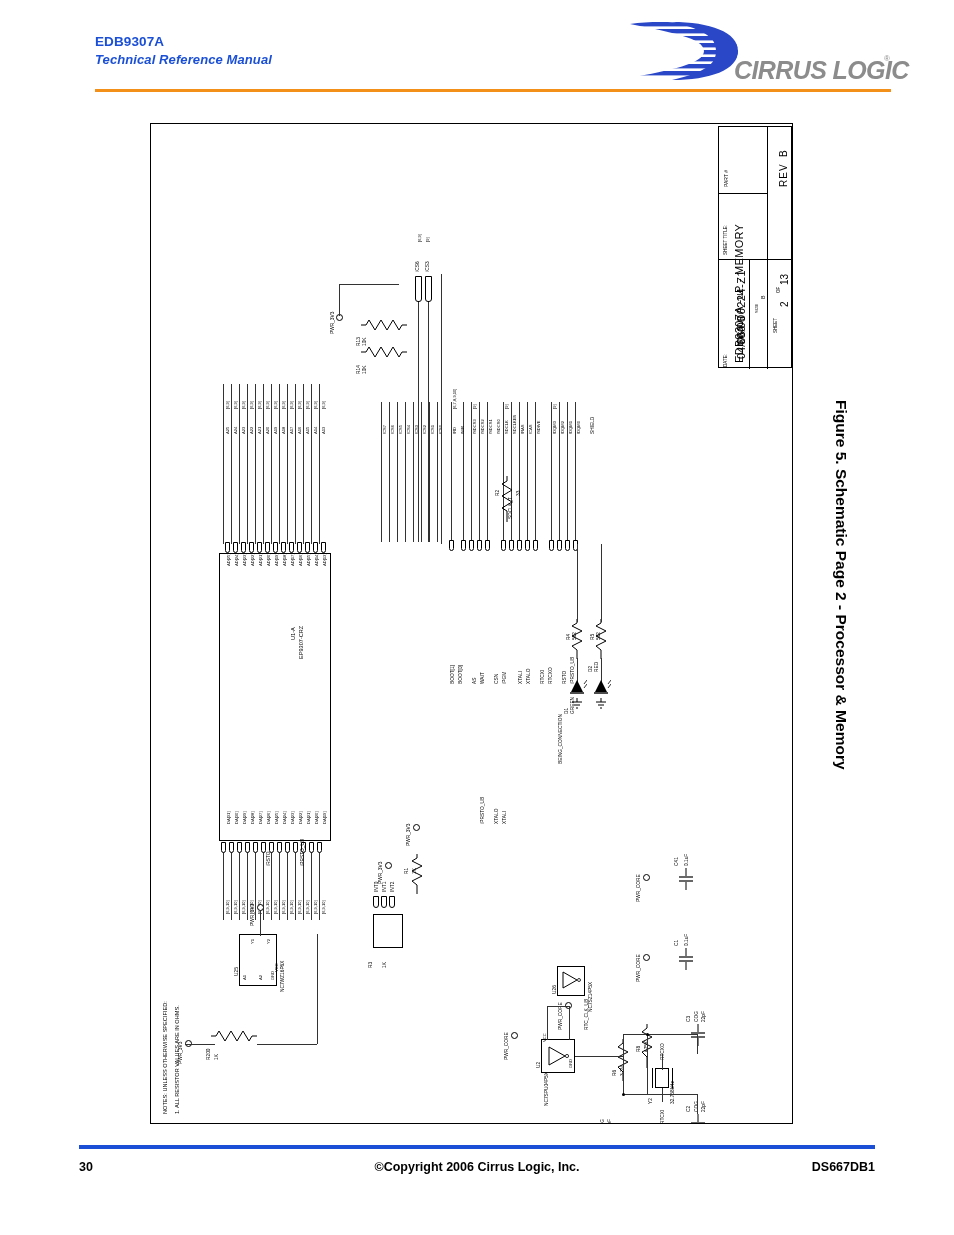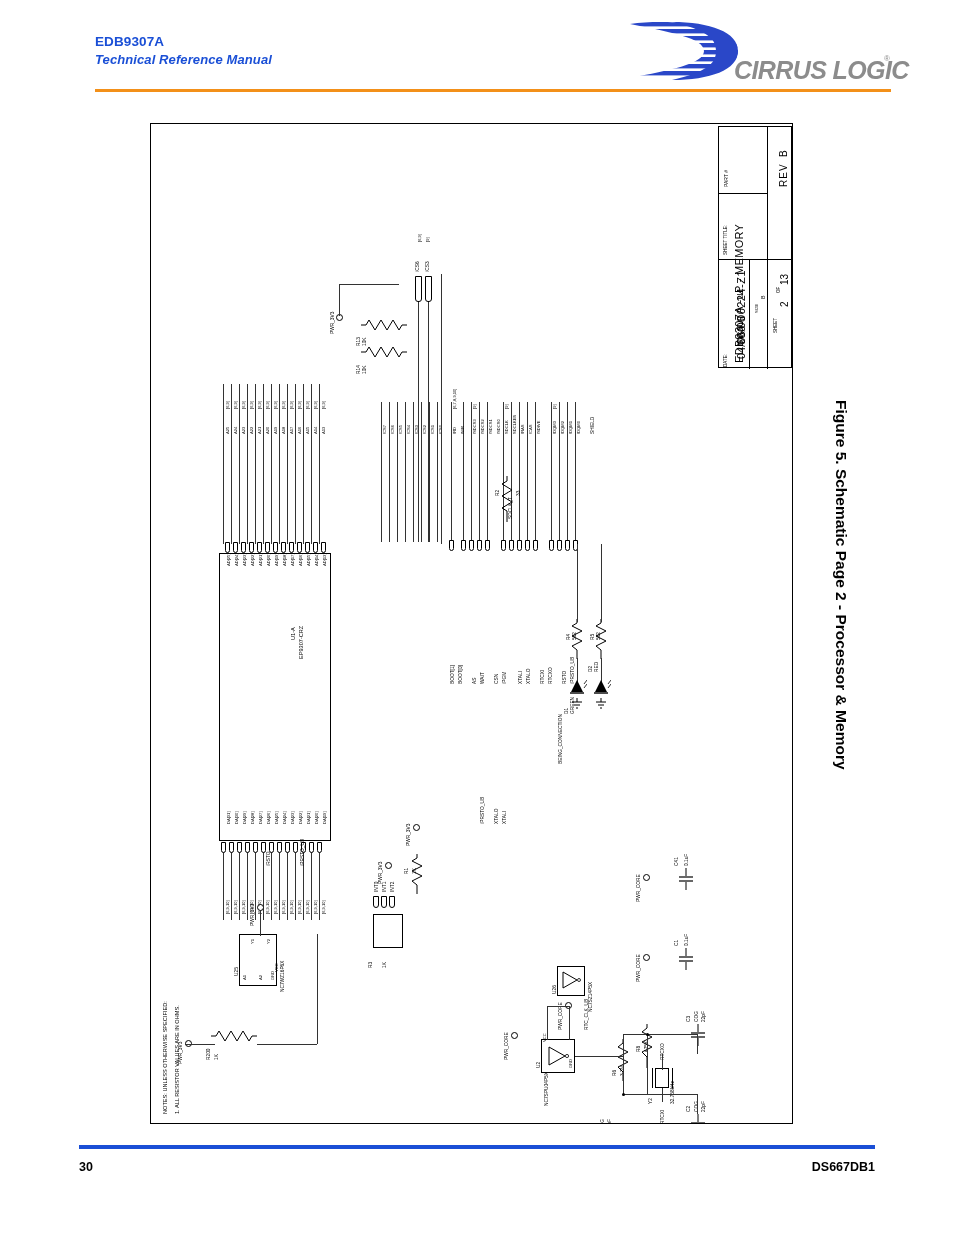--- a/index.html
+++ b/index.html
@@ -731,16 +731,17 @@
 
       <div class="dot" style="left:495px; top:909px;"></div>
       <div class="dot" style="left:471px; top:969px;"></div>
     </div>
 
   </div>
 
   <div id="doc-footer">
     <div id="footer-rule"></div>
     <div id="footer-page">30</div>
+    <div id="footer-copyright">©Copyright 2006 Cirrus Logic, Inc.</div>
     <div id="footer-docnum">DS667DB1</div>
   </div>
 
 </div>
 
 </body></html>

